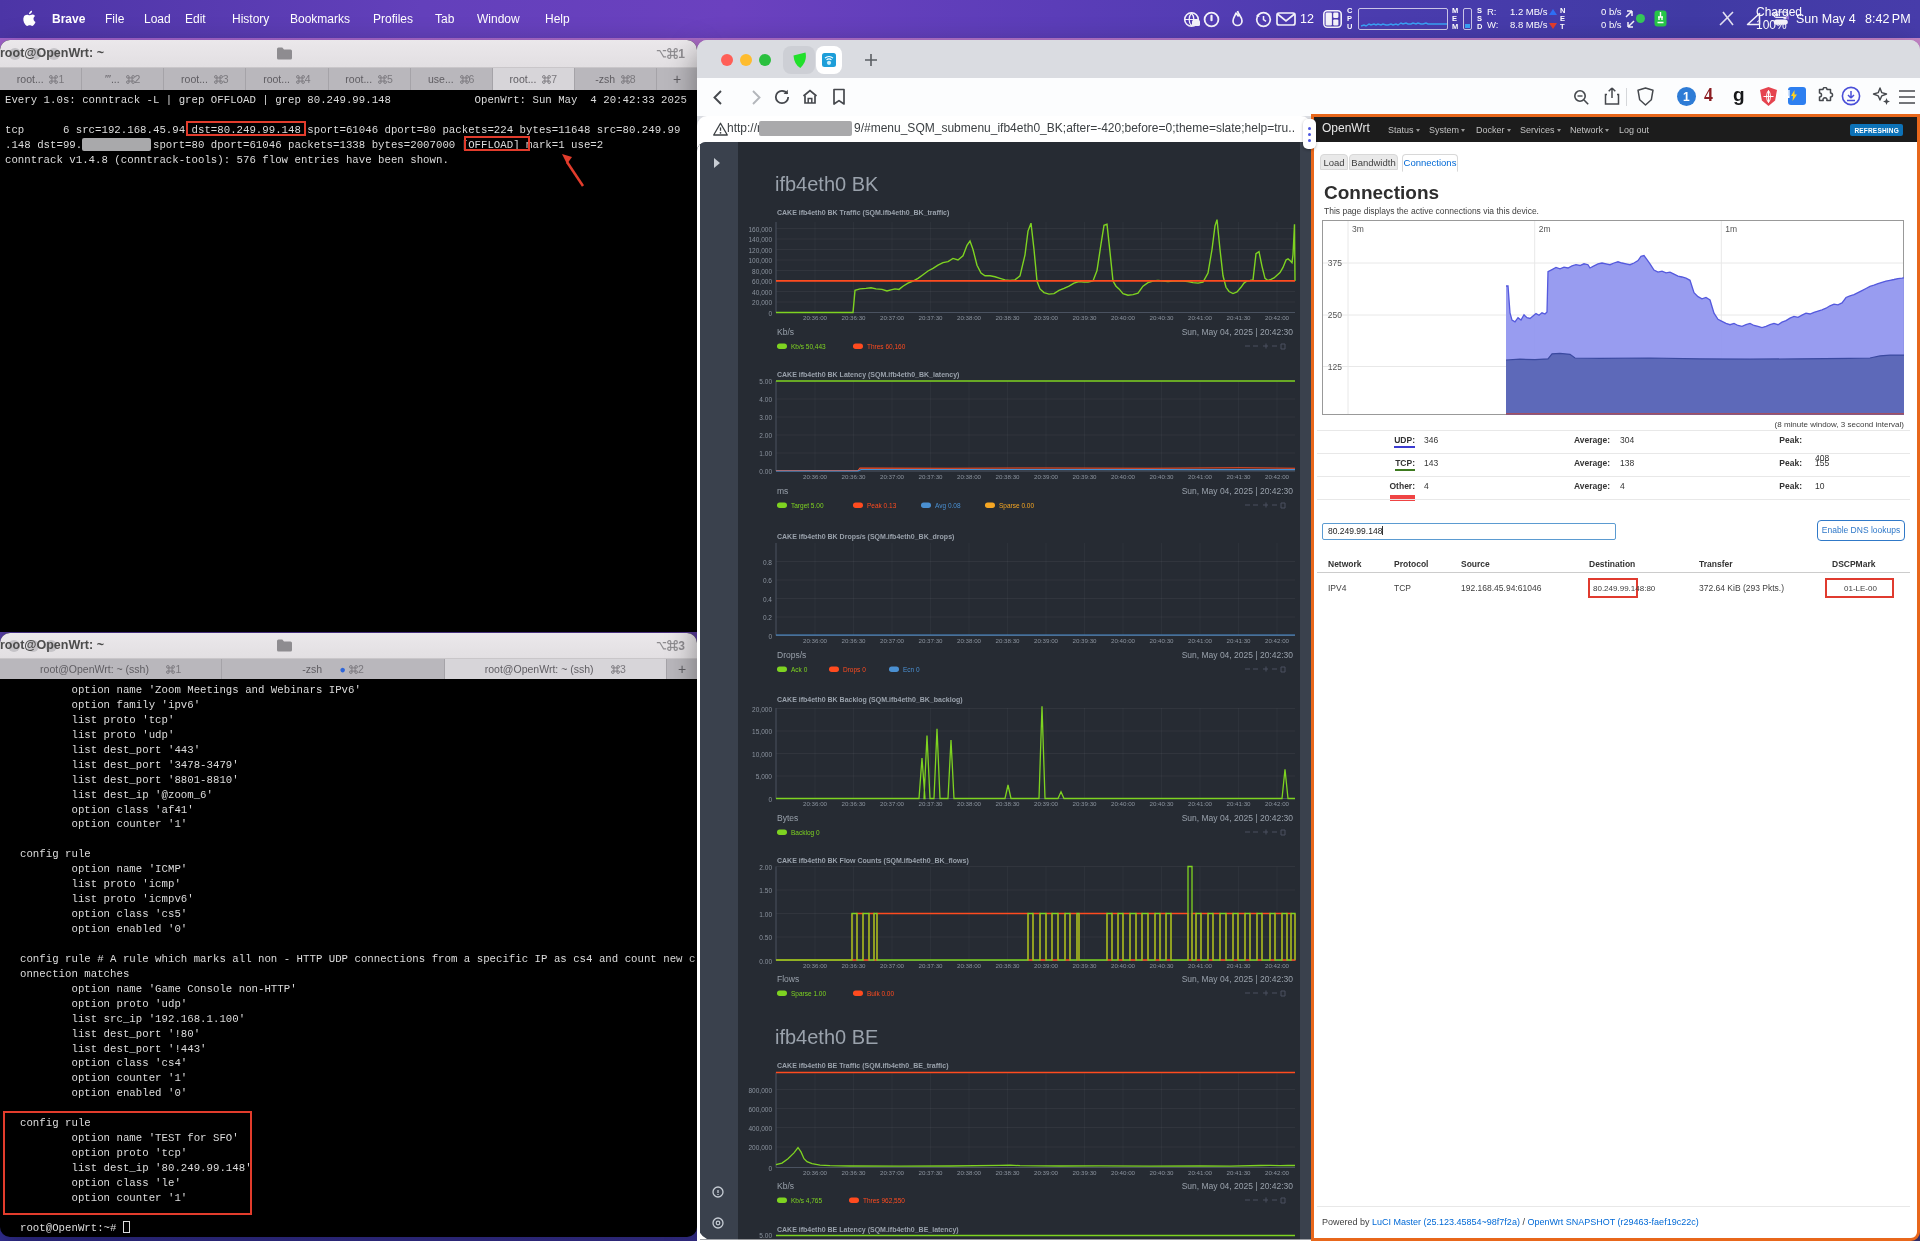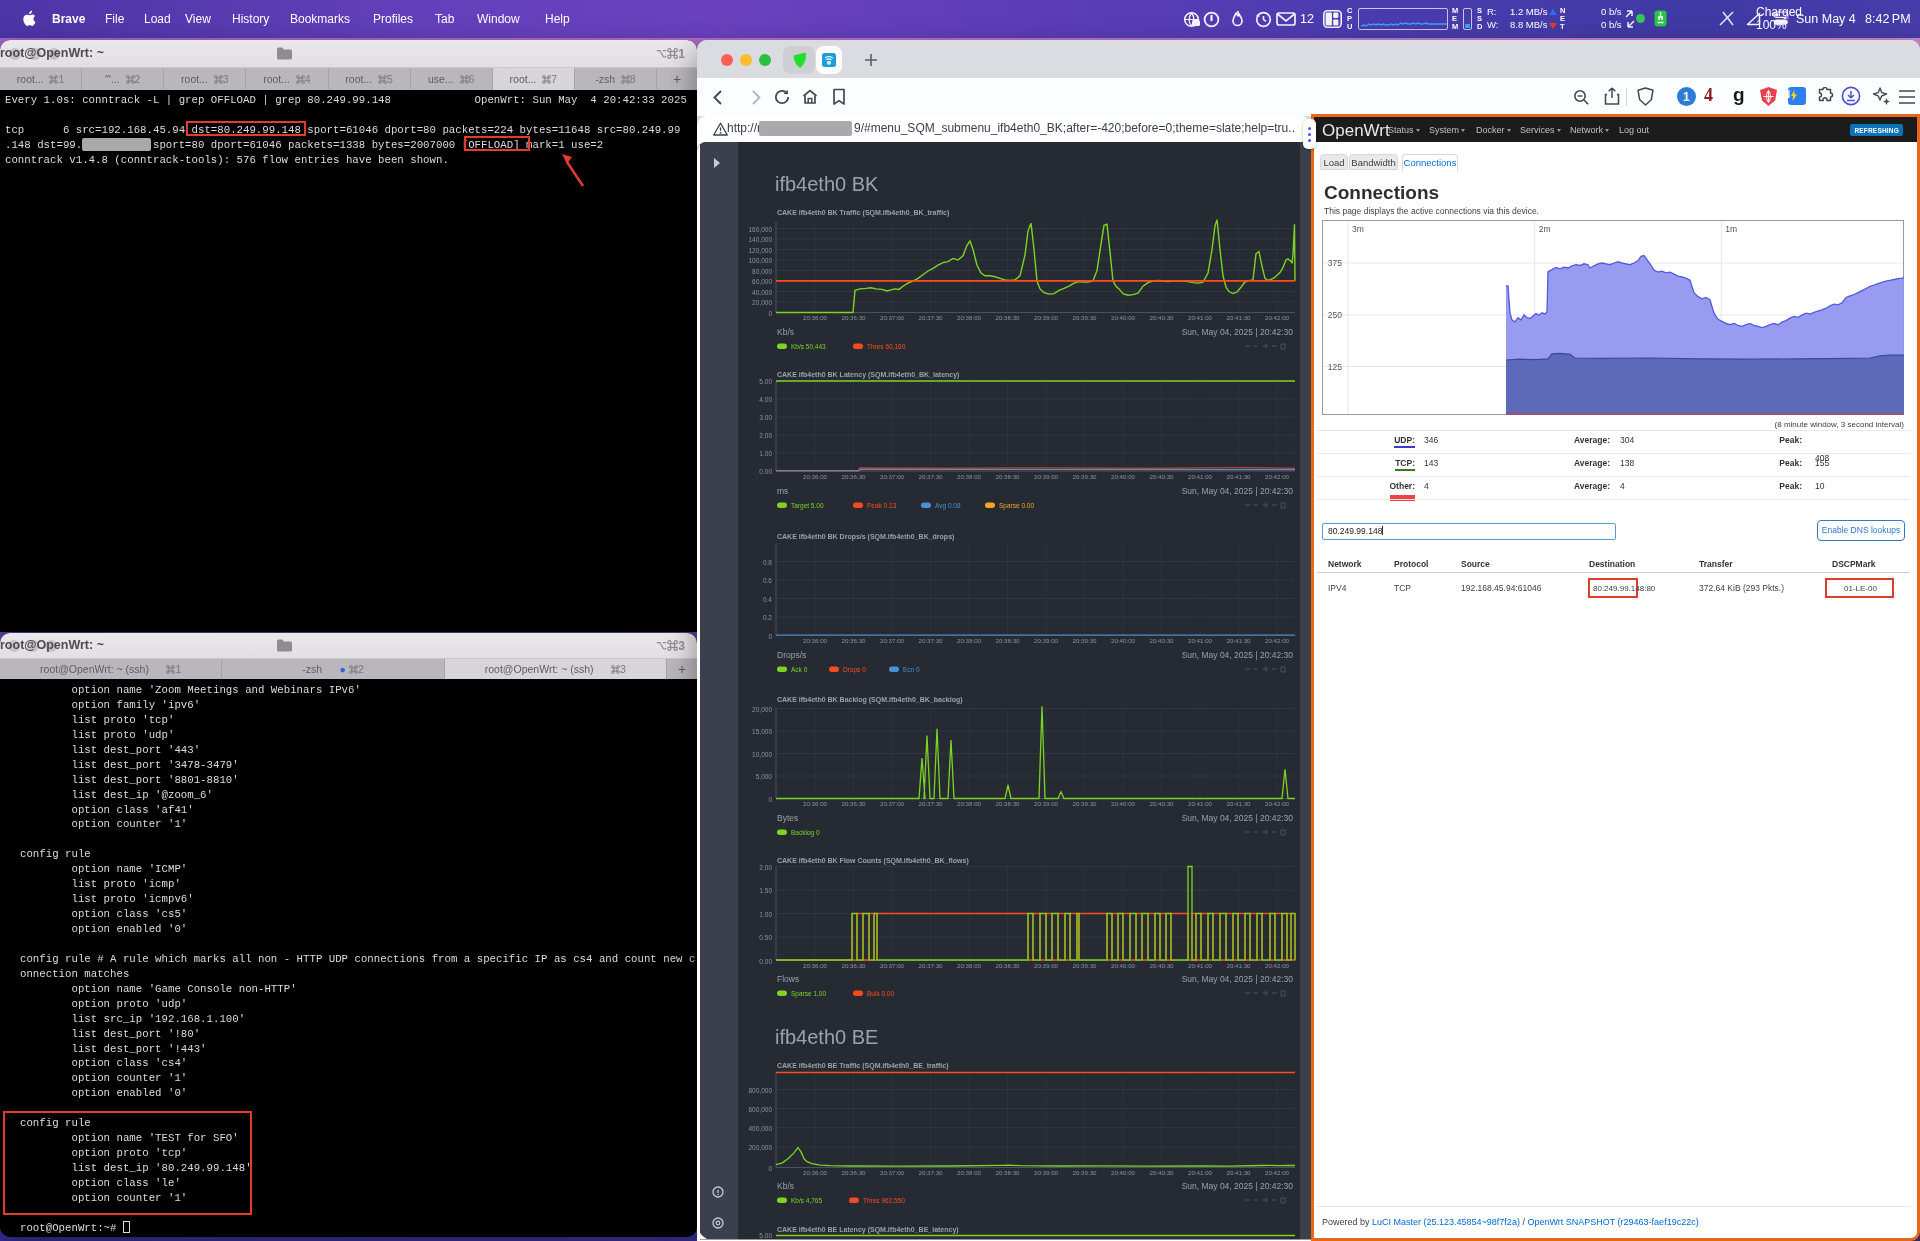--- a/index.html
+++ b/index.html
@@ -32,21 +32,21 @@
 #urlpill{position:absolute;left:153px;top:44px;width:703px;height:31px;background:#eff1f3;border-radius:16px;font-size:13px;color:#27292d;line-height:31px}
 
 #popup{position:absolute;left:697px;top:116px;width:614px;height:1125px;background:#fff;border-radius:10px 10px 0 0}
 #popupbar{position:absolute;left:0;top:0;width:100%;height:26px;color:#3c4043;font-size:12.5px}
 #popupcontent{position:absolute;left:0;top:26px;width:614px;height:1099px;background:#3d4450;border-radius:9px 9px 0 0;overflow:hidden}
 
 #dotpill{position:absolute;left:1303px;top:119px;width:13px;height:30px;background:#fff;border-radius:5px;box-shadow:0 1px 3px rgba(0,0,0,.3);z-index:30}
 
 #luci{position:absolute;left:1311px;top:114px;width:609px;height:1127px;background:#fff;border:3px solid #e8671b;font-size:8.5px;color:#404040;border-bottom-right-radius:9px}
 #luci .nav{position:absolute;left:0;top:0;width:100%;height:25px;background:#1c1c1c;color:#c8c8c8}
-#luci .nav .brand{position:absolute;left:8px;top:4px;font-size:17px;color:#e8e8e8}
+#luci .nav .brand{position:absolute;left:8px;top:4px;font-size:12px;color:#e8e8e8}
 #luci .nav .m{position:absolute;top:8px;font-size:9px;color:#c2c2c2}
 .caret{display:inline-block;width:0;height:0;border-left:2.5px solid transparent;border-right:2.5px solid transparent;border-top:3px solid #999;vertical-align:1px;margin-left:2px}
 #refresh{position:absolute;right:14px;top:7px;background:#0c72b8;color:#fff;font-size:6.5px;font-weight:700;padding:2.5px 4px;border-radius:2px;letter-spacing:.2px}
 .ltab{position:absolute;top:37px;height:16px;line-height:16px;font-size:9.5px;text-align:center;border:1px solid #d8d8d8;border-radius:4px 4px 0 0;background:#e9e9e9;color:#404040}
 .ltab.on{background:#fff;color:#0069d6;border-bottom-color:#fff;height:18px}
 #conn-h2{position:absolute;left:10px;top:65px;font-size:19px;font-weight:700;color:#2e2e2e}
 #conn-p{position:absolute;left:10px;top:89px;font-size:8.5px;color:#404040}
 .sep{position:absolute;left:3px;width:593px;height:1px;background:#e8e8e8}
 .statlbl{position:absolute;font-weight:700;font-size:8.5px;color:#333}
 .statval{position:absolute;font-size:8.5px;color:#333}
@@ -60,21 +60,21 @@
 svg text{font-family:"Liberation Sans",sans-serif}
 </style></head><body>
 <div id="screen">
     <div id="menubar">
       <svg class="abs" style="left:22px;top:10px" width="14" height="17" viewBox="0 0 16 19">
         <path fill="#fff" d="M8.1 4.6c.8 0 1.9-.6 2.5-1.3.6-.7 1-1.6.9-2.6-.9 0-1.9.6-2.6 1.3-.5.6-1 1.6-.8 2.6zM11.6 5.1c-1.3 0-2.4.8-3.1.8-.7 0-1.7-.76-2.8-.74-1.4 0-2.8.84-3.5 2.14-1.5 2.6-.4 6.5 1.1 8.6.7 1 1.6 2.2 2.7 2.1 1.1 0 1.5-.7 2.8-.7 1.3 0 1.7.7 2.8.7 1.2 0 1.9-1 2.6-2.1.8-1.2 1.2-2.4 1.2-2.5 0 0-2.3-.9-2.3-3.5 0-2.2 1.8-3.2 1.9-3.3-1-1.5-2.6-1.7-3.4-1.7z"></path>
       </svg>
       <div class="mi" style="left:52px;font-weight:700">Brave</div>
       <div class="mi" style="left:105px;font-weight:400">File</div>
       <div class="mi" style="left:144px;font-weight:400">Load</div>
-      <div class="mi" style="left:185px;font-weight:400">View</div>
+      <div class="mi" style="left:185px;font-weight:400">Edit</div>
       <div class="mi" style="left:232px;font-weight:400">History</div>
       <div class="mi" style="left:290px;font-weight:400">Bookmarks</div>
       <div class="mi" style="left:373px;font-weight:400">Profiles</div>
       <div class="mi" style="left:435px;font-weight:400">Tab</div>
       <div class="mi" style="left:477px;font-weight:400">Window</div>
       <div class="mi" style="left:545px;font-weight:400">Help</div>
       <svg class="abs" style="left:1183px;top:11px" width="17" height="17" viewBox="0 0 17 17">
         <circle cx="8.5" cy="8.5" r="6.8" fill="none" stroke="#f4f2fa" stroke-width="1.6"></circle>
         <path d="M2 8.5h13M8.5 2a10 10 0 010 13M8.5 2a10 10 0 000 13" fill="none" stroke="#f4f2fa" stroke-width="1.2"></path>
         <rect x="9" y="9" width="8" height="6" rx="1.5" fill="#f4f2fa"></rect>

